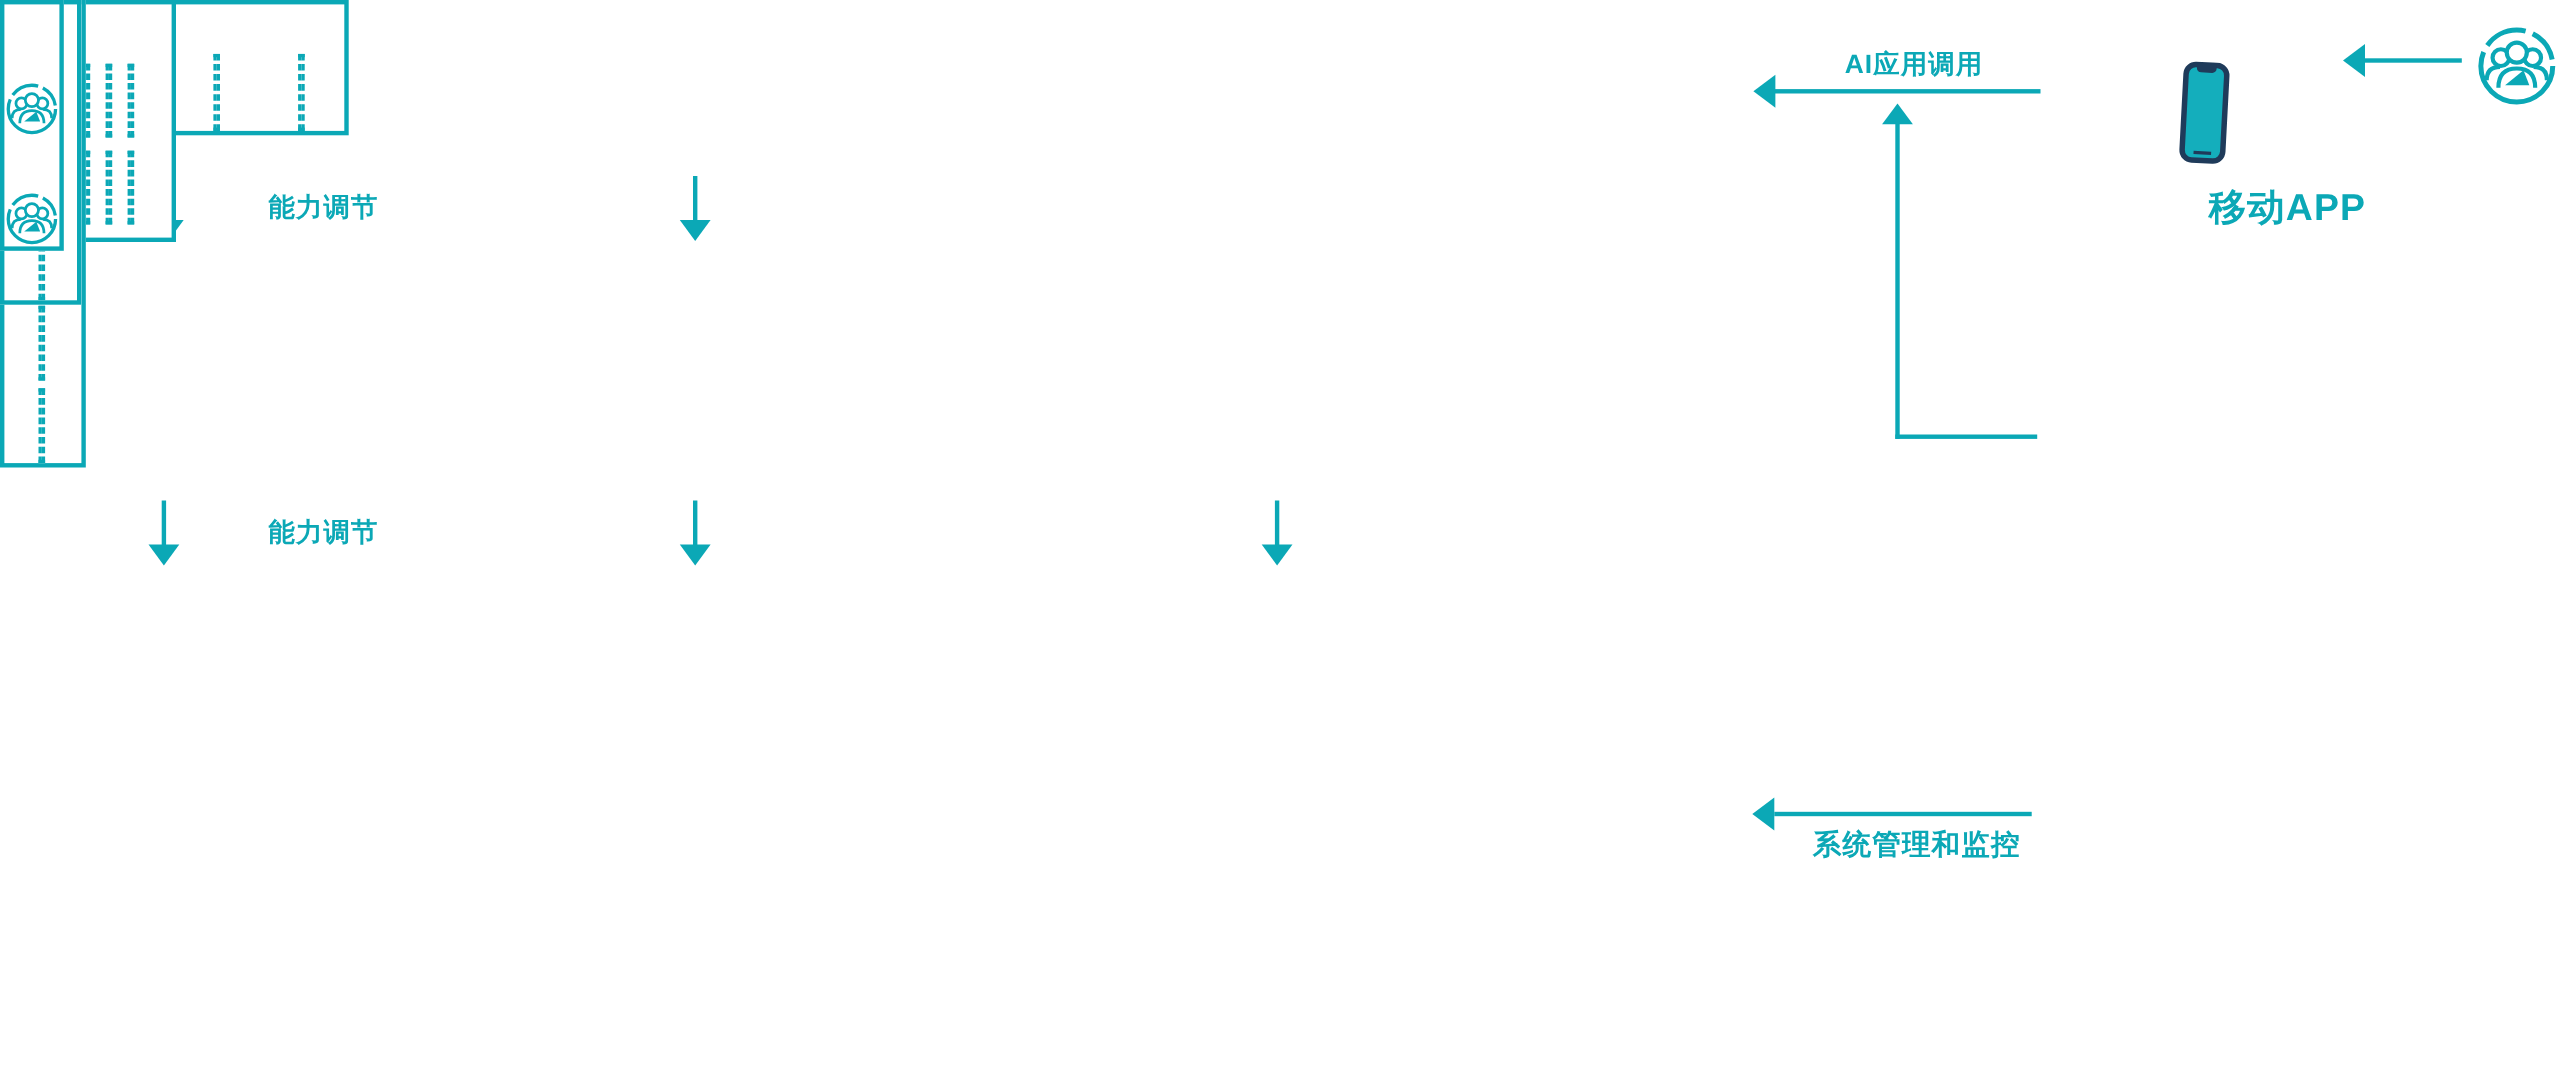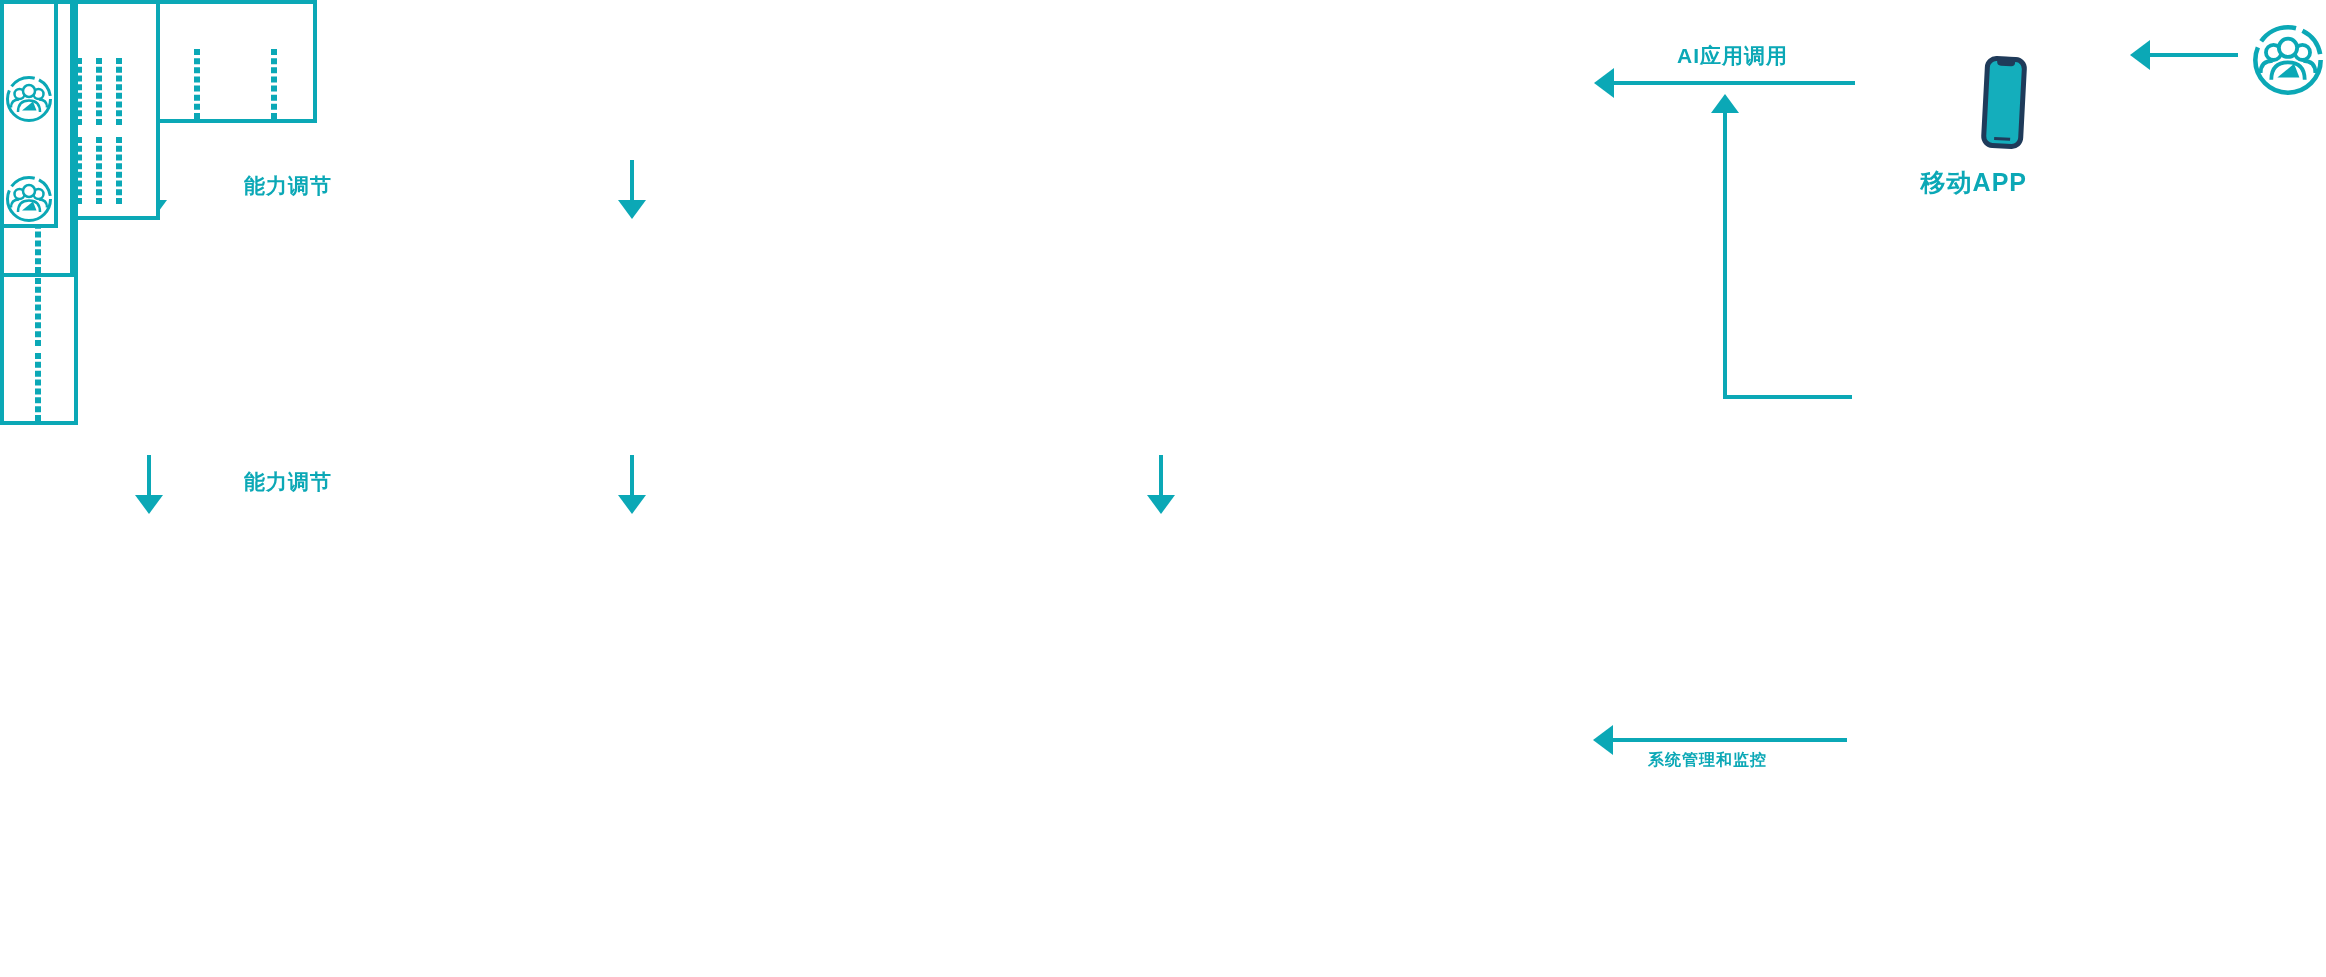--- a/index.html
+++ b/index.html
@@ -12,21 +12,21 @@
     position:relative;width:2326px;height:977px;background:#fff;overflow:hidden;
     font-family:"Liberation Sans","DejaVu Sans",sans-serif;
   }
   .box{position:absolute;border:4px solid var(--teal);box-sizing:border-box;background:#fff;}
   .ph{border:3px dashed var(--teal);box-sizing:border-box;background:#fff;}
   .hl{position:absolute;height:4px;background:var(--teal);}
   .vl{position:absolute;width:4px;background:var(--teal);}
   .ah-left{position:absolute;width:0;height:0;border-top:15px solid transparent;border-bottom:15px solid transparent;border-right:20px solid var(--teal);}
   .ah-down{position:absolute;width:0;height:0;border-left:14px solid transparent;border-right:14px solid transparent;border-top:19px solid var(--teal);}
   .ah-up{position:absolute;width:0;height:0;border-left:14px solid transparent;border-right:14px solid transparent;border-bottom:19px solid var(--teal);}
-  .lbl{position:absolute;color:var(--teal);font-weight:bold;font-size:21px;letter-spacing:1px;white-space:nowrap;}
+  .lbl{position:absolute;color:var(--teal);font-weight:bold;font-size:24px;letter-spacing:1px;white-space:nowrap;}
 
   
   #app-layer{left:0;top:8;width:1567;height:142;padding:45px 36px 0 36px;display:flex;gap:71px;}
   #app-layer .ph{flex:1;height:70px;}
 
   
   #cap-layer{left:0;top:222;width:1567;height:223;padding:54px 34px 0 32px;}
   .cap-row{display:flex;gap:14px;margin-bottom:12px;}
   .cap-row .ph{flex:1;height:67px;}
 
@@ -36,21 +36,21 @@
 
   
   #mobile-box{left:1887;top:3;width:231;height:214;}
   #applet-box{left:1888;top:246;width:230;height:296;padding:51px 29px 0 31px;display:flex;flex-direction:column;gap:7px;}
   #applet-box .ph{width:100%;height:68px;}
   #admin-box{left:1887;top:703;width:231;height:272;display:flex;flex-direction:column;align-items:center;padding-top:70px;gap:50px;box-sizing:border-box;}
 
   .group-icon{width:50px;height:50px;display:block;}
   #user-icon-top{position:absolute;left:2250px;top:22px;width:76px;height:76px;}
   #phone-icon{position:absolute;left:1981px;top:56px;width:46px;height:94px;transform:rotate(3deg);}
-  #mobile-label{left:1796px;top:166px;width:231px;text-align:right;font-size:25px;}
+  #mobile-label{left:1964px;top:166px;width:231px;text-align:center;font-size:34px;}
 </style>
 </head>
 <body>
 
 <svg width="0" height="0" style="position:absolute">
   <defs>
     <g id="icon-group">
       <circle cx="50" cy="50" r="43" fill="none" stroke="var(--teal)" stroke-width="6" stroke-dasharray="152 9 52 9 40 9"></circle>
       <circle cx="31" cy="40" r="10" fill="#fff" stroke="var(--teal)" stroke-width="5"></circle>
       <circle cx="69" cy="40" r="10" fill="#fff" stroke="var(--teal)" stroke-width="5"></circle>
@@ -134,21 +134,21 @@
     </svg>
 
   <div class="box" id="applet-box">
       <div class="ph"></div>
       <div class="ph"></div>
       <div class="ph"></div>
     </div>
 
   <div class="hl" style="left:1613px;top:738px;width:234px"></div>
   <div class="ah-left" style="left:1593px;top:725px"></div>
-  <div class="lbl" style="left:1648px;top:750px;font-size:16px">系统管理和监控</div>
+  <div class="lbl" style="left:1648px;top:750px;font-size:26px">系统管理和监控</div>
 
   <div class="box" id="admin-box">
       <svg class="group-icon" viewBox="0 0 100 100">
         <use href="#icon-group"></use>
       </svg>
       <svg class="group-icon" viewBox="0 0 100 100">
         <use href="#icon-group"></use>
       </svg>
     </div>
 

